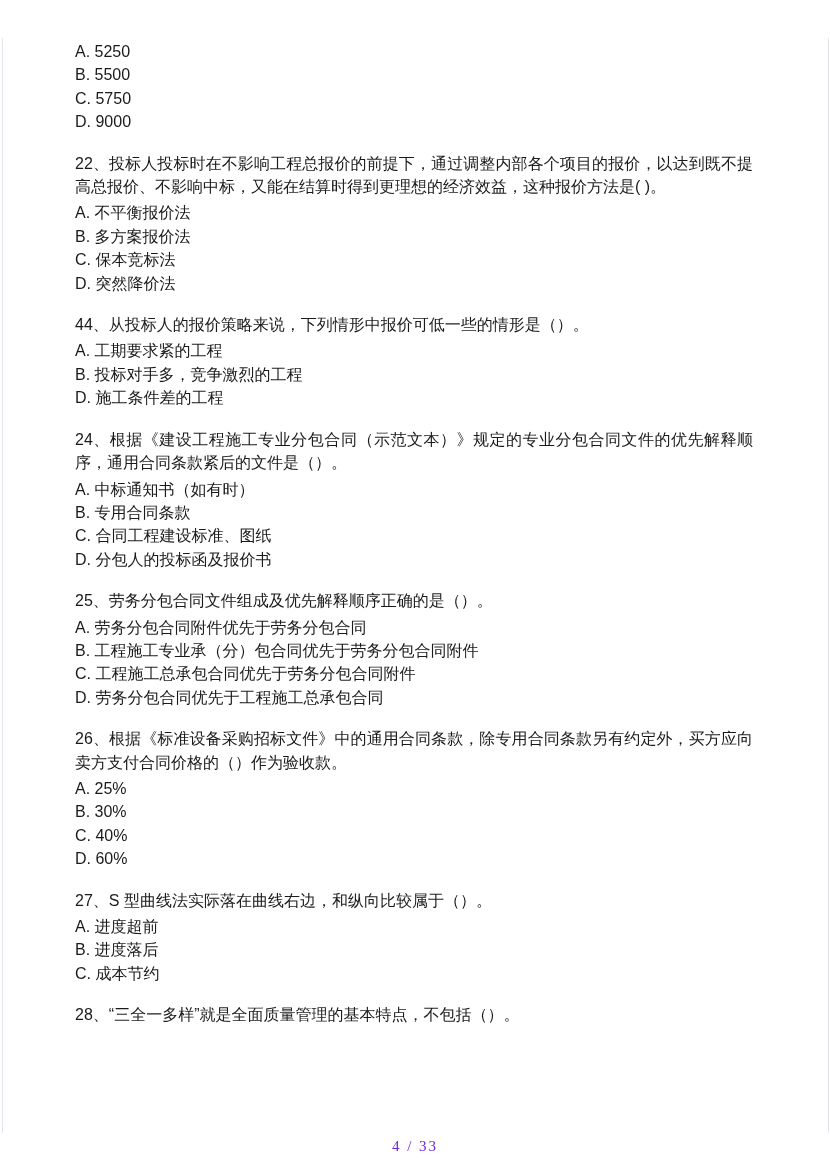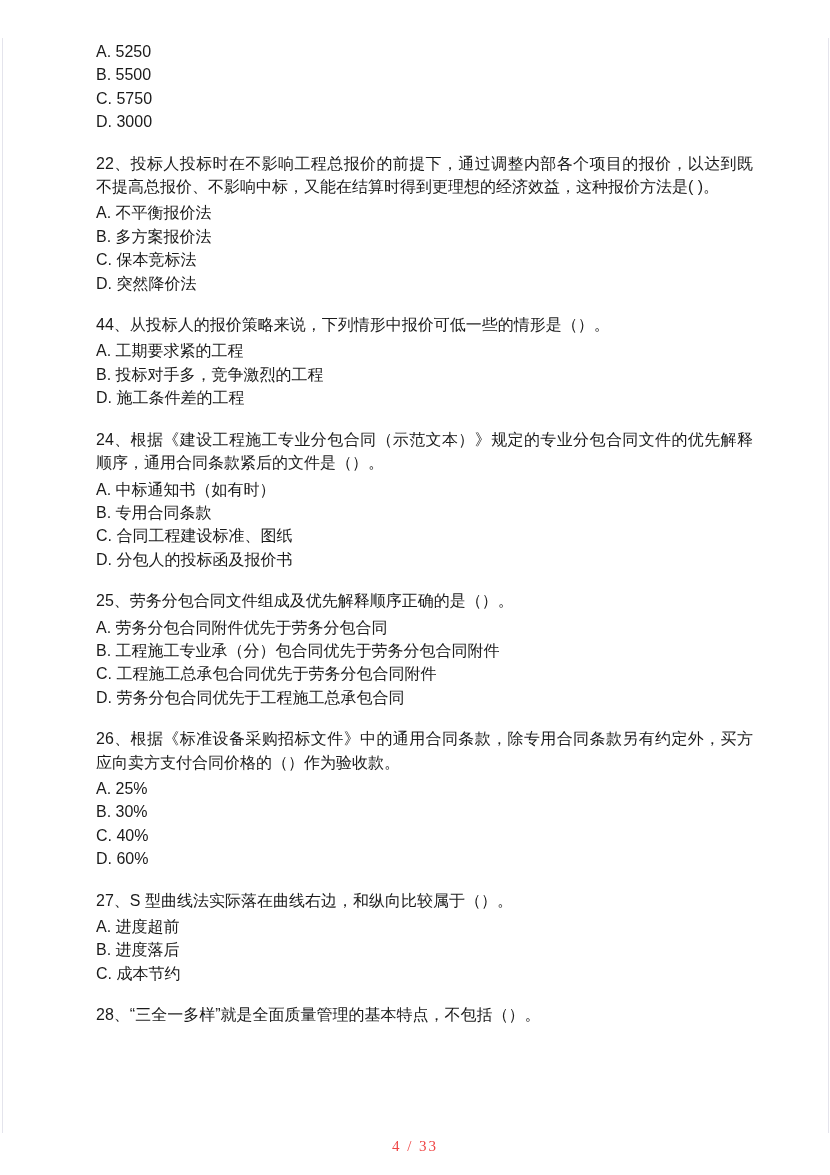--- a/index.html
+++ b/index.html
@@ -25,53 +25,53 @@
   .page-edge.left  { left: 2px; }
   .page-edge.right { left: 828px; }
   .content {
     position: absolute;
     left: 75px;
     top: 40px;
     width: 678px;
     font-size: 16px;
     line-height: 23.4px;
   }
-  .question { margin-top: 18px; margin-left: 21px; }
+  .question { margin-top: 18px; }
   .question:first-child { margin-top: 0; }
   .stem {
     margin: 0 0 3px 0;
     text-align: justify;
   }
   .question.no-stem .options { margin-top: 0; }
   .options p { margin: 0; }
   .footer {
     position: absolute;
     top: 1138px;
     left: 0;
     width: 830px;
     text-align: center;
     font-family: "Liberation Serif", serif;
     font-size: 15px;
-    color: #ef4444;
+    color: #6d28d9;
     letter-spacing: 2px;
   }
 </style>
 </head>
 <body>
 
 <div class="page-edge left"></div>
 <div class="page-edge right"></div>
 
 <div class="content" id="question-list">
     <div class="question no-stem">
       <div class="options">
         <p>A. 5250</p>
         <p>B. 5500</p>
         <p>C. 5750</p>
-        <p>D. 3000</p>
+        <p>D. 9000</p>
       </div>
     </div>
     <div class="question">
       <p class="stem">22、投标人投标时在不影响工程总报价的前提下，通过调整内部各个项目的报价，以达到既不提高总报价、不影响中标，又能在结算时得到更理想的经济效益，这种报价方法是( )。</p>
       <div class="options">
         <p>A. 不平衡报价法</p>
         <p>B.  多方案报价法</p>
         <p>C.  保本竞标法</p>
         <p>D.  突然降价法</p>
       </div>

